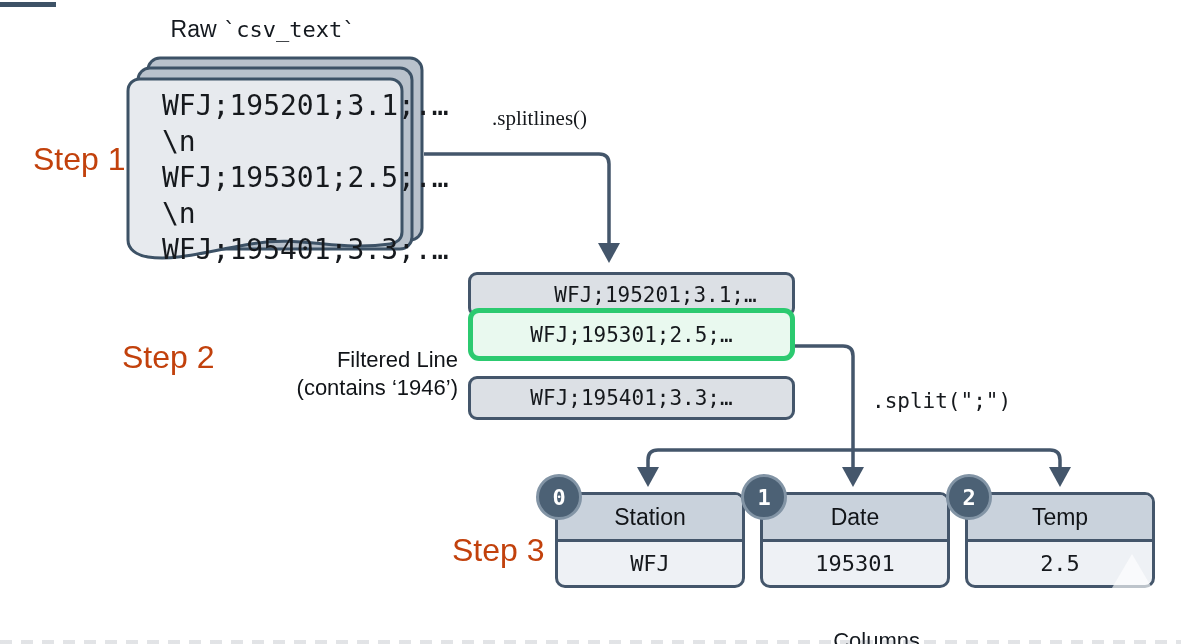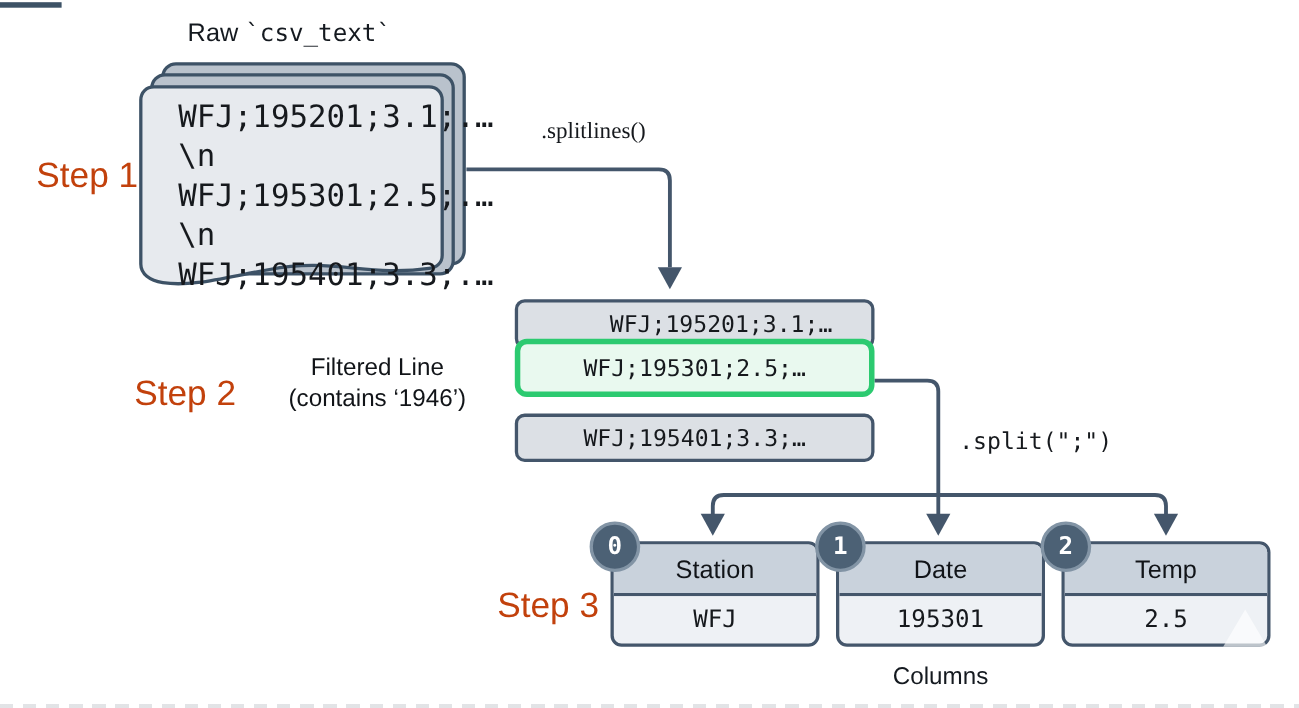--- a/index.html
+++ b/index.html
@@ -3,21 +3,21 @@
 <meta charset="utf-8">
 <style>
   html,body{margin:0;padding:0;background:#ffffff;}
   .canvas{
     position:relative;width:1181px;height:644px;background:#fff;overflow:hidden;
     font-family:"Liberation Sans",sans-serif;color:#14191f;
   }
   .abs{position:absolute;}
   .mono{font-family:"DejaVu Sans Mono",monospace;}
   .label{font-size:32px;color:#c2410c;white-space:nowrap;}
-  .center{text-align:center;}
+  .center{text-align:right;margin-top:26px;}
 
   
   .tl-mark{left:0;top:2px;width:56px;height:5px;background:var(--slate-dark,#3d5065);}
 
   
   .title{left:128px;top:16px;width:270px;font-size:23px;text-align:center;white-space:nowrap;}
   .title .code{font-family:"DejaVu Sans Mono",monospace;font-size:22px;}
 
   
   svg.art{position:absolute;left:0;top:0;}

